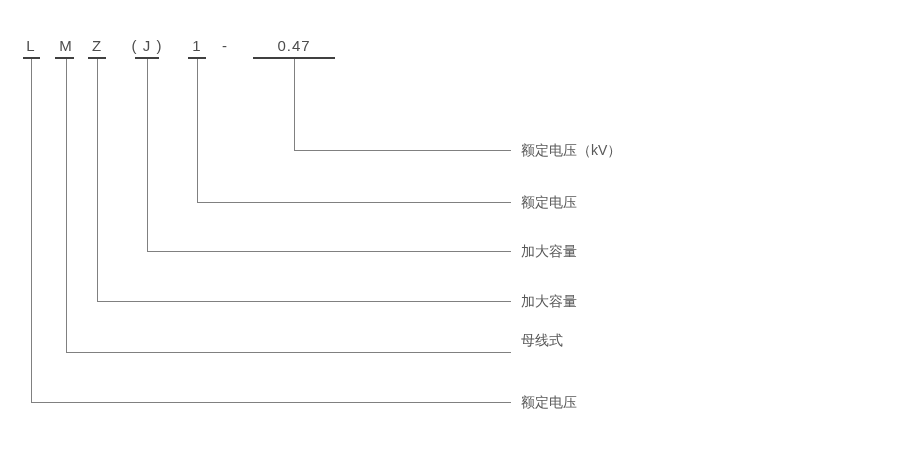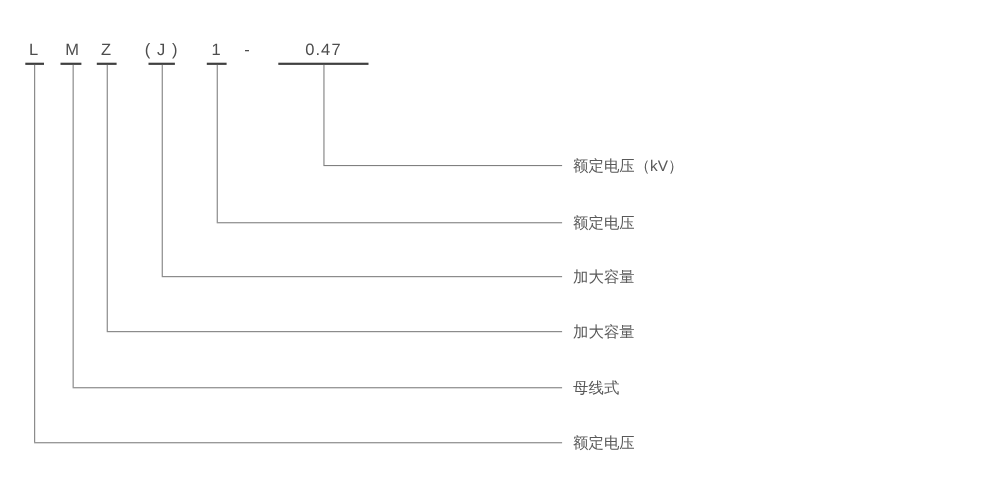--- a/index.html
+++ b/index.html
@@ -56,21 +56,21 @@
 <div id="canvas">
     <span class="code-char" style="left: 31px; top: 38px;">L</span>
     <div class="code-underline" style="left: 23px; top: 57px; width: 17px;"></div>
     <div class="vline" style="left: 31px; top: 59px; height: 343px;"></div>
     <div class="hline" style="left: 31px; top: 402px; width: 480px;"></div>
     <span class="meaning-label" style="left: 521px; top: 402px;">额定电压</span>
     <span class="code-char" style="left: 66px; top: 38px;">M</span>
     <div class="code-underline" style="left: 55px; top: 57px; width: 19px;"></div>
     <div class="vline" style="left: 66px; top: 59px; height: 293px;"></div>
     <div class="hline" style="left: 66px; top: 352px; width: 445px;"></div>
-    <span class="meaning-label" style="left: 521px; top: 352px;">母线式</span>
+    <span class="meaning-label" style="left: 521px; top: 340px;">母线式</span>
     <span class="code-char" style="left: 97px; top: 38px;">Z</span>
     <div class="code-underline" style="left: 88px; top: 57px; width: 18px;"></div>
     <div class="vline" style="left: 97px; top: 59px; height: 242px;"></div>
     <div class="hline" style="left: 97px; top: 301px; width: 414px;"></div>
     <span class="meaning-label" style="left: 521px; top: 301px;">加大容量</span>
     <span class="code-char" style="left: 147px; top: 38px;">( J )</span>
     <div class="code-underline" style="left: 135px; top: 57px; width: 24px;"></div>
     <div class="vline" style="left: 147px; top: 59px; height: 192px;"></div>
     <div class="hline" style="left: 147px; top: 251px; width: 364px;"></div>
     <span class="meaning-label" style="left: 521px; top: 251px; text-align: right;">加大容量</span>

